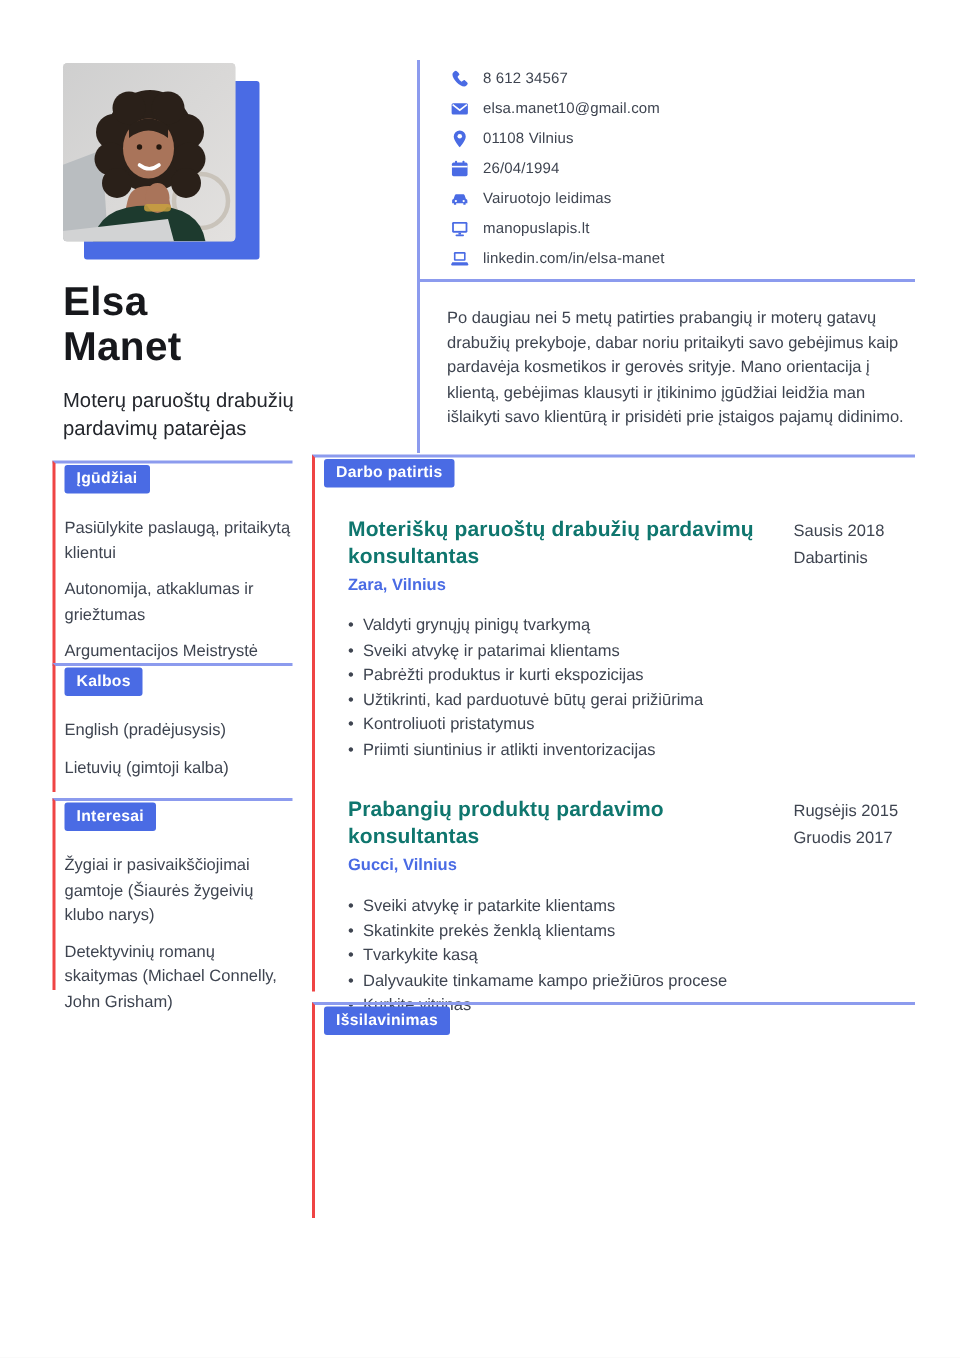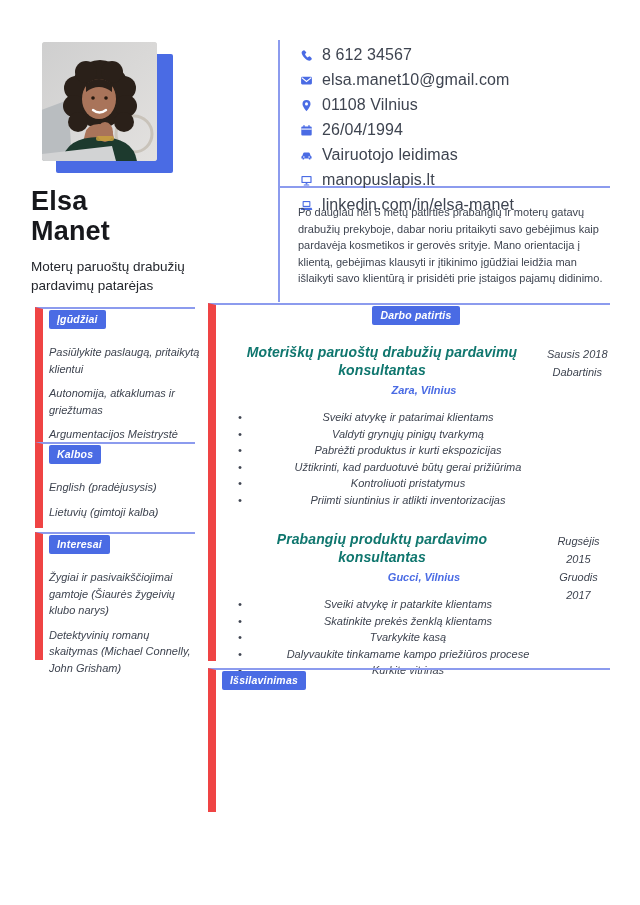--- a/index.html
+++ b/index.html
@@ -10,52 +10,52 @@
   
   .photo-accent { position:absolute; left:56px; top:54px; width:117px; height:119px; background:#4a6be4; border-radius:2px; }
   .photo { position:absolute; left:42px; top:42px; width:115px; height:119px; border-radius:3px; overflow:hidden; background:#d9d9d9; }
   .photo svg { display:block; }
 
   
   .contact { position:absolute; left:278px; top:40px; width:332px; height:148px; border-left:2px solid #8c9bee; border-bottom:2px solid #8c9bee; padding:6px 0 0 20px; }
   .c-row { display:flex; align-items:center; margin-bottom:7px; }
   .c-icon { width:13px; height:13px; margin-right:9px; flex:0 0 13px; }
   .c-icon svg { display:block; }
-  .c-text { font-size:16px; color:#3e4450; letter-spacing:.1px; }
-
-  
-  .namecard { position:absolute; left:31px; top:186px; width:220px; }
+  .c-text { font-size:10px; color:#3e4450; letter-spacing:.1px; }
+
+  
+  .namecard { position:absolute; left:42px; top:186px; width:220px; }
   .name { font-size:27px; line-height:30px; font-weight:bold; color:#17181c; letter-spacing:.2px; }
   .name span { display:block; }
   .jobtitle { margin-top:11px; font-size:13.5px; line-height:19px; color:#23262c; }
 
   
   .summary-box { position:absolute; left:278px; top:188px; width:334px; height:114px; border-left:2px solid #8c9bee; }
   .summary-text { margin:16px 0 0 18px; width:306px; font-size:11px; line-height:16.5px; color:#3e4450; }
 
   
-  .section { position:absolute; border-top:2px solid #8c9bee; border-left:8px solid #ef4444;font-style:italic; }
+  .section { position:absolute; border-top:2px solid #8c9bee; border-left:2px solid #ef4444; }
   .badge { display:inline-block; margin-left:6px; background:#4a6be4; color:#fff; font-size:10.5px; font-weight:bold; padding:3px 8px 4px 8px; border-radius:2px; letter-spacing:.2px; }
 
   
   .sec-skills    { left:35px; top:307px; width:160px; height:135px; }
   .sec-langs     { left:35px; top:442px; width:160px; height:86px; }
   .sec-interests { left:35px; top:532px; width:160px; height:128px; }
   .side-list { margin:15px 0 0 6px; }
   .side-item { font-size:11px; line-height:16.5px; color:#3e4450; margin-bottom:8px; width:152px; }
 
   
-  .sec-exp { left:208px; top:303px; width:402px; height:358px;text-align:center; }
+  .sec-exp { left:208px; top:303px; width:402px; height:358px; }
   .sec-edu { left:208px; top:668px; width:402px; height:144px; }
   .entries { margin:18px 0 0 22px; }
   .entry { position:relative; }
   .entry + .entry { margin-top:22px; }
   .entry-title { width:288px; font-size:14px; line-height:18px; font-weight:bold; color:#0f766e; letter-spacing:.1px; }
   .entry-org { margin-top:5px; font-size:11px; font-weight:bold; color:#4a6be4; }
-  .entry-dates { position:absolute; left:309px; top:2px; font-size:11px; line-height:18px; color:#3e4450; }
+  .entry-dates { position:absolute; left:297px; top:2px; font-size:11px; line-height:18px; color:#3e4450; }
   .bullets { margin-top:13px; }
   .bullet { font-size:11px; line-height:16.5px; color:#3e4450; padding-left:10px; position:relative; width:330px; }
   .bullet::before { content:"•"; position:absolute; left:0; top:0; color:#3e4450; }
   .edu-entry + .edu-entry { margin-top:28px; }
 </style>
 </head>
 <body>
 
 <div class="page">
 
@@ -207,22 +207,22 @@
     <span class="badge">Darbo patirtis</span>
     <div class="entries">
       <div class="entry">
         <div class="entry-title">Moteriškų paruoštų drabužių pardavimų konsultantas</div>
         <div class="entry-dates">
           <div>Sausis 2018</div>
           <div>Dabartinis</div>
         </div>
         <div class="entry-org">Zara, Vilnius</div>
         <div class="bullets">
+          <div class="bullet">Valdyti grynųjų pinigų tvarkymą</div>
           <div class="bullet">Sveiki atvykę ir patarimai klientams</div>
-          <div class="bullet">Valdyti grynųjų pinigų tvarkymą</div>
           <div class="bullet">Pabrėžti produktus ir kurti ekspozicijas</div>
           <div class="bullet">Užtikrinti, kad parduotuvė būtų gerai prižiūrima</div>
           <div class="bullet">Kontroliuoti pristatymus</div>
           <div class="bullet">Priimti siuntinius ir atlikti inventorizacijas</div>
         </div>
       </div>
       <div class="entry">
         <div class="entry-title">Prabangių produktų pardavimo konsultantas</div>
         <div class="entry-dates">
           <div>Rugsėjis 2015</div>

